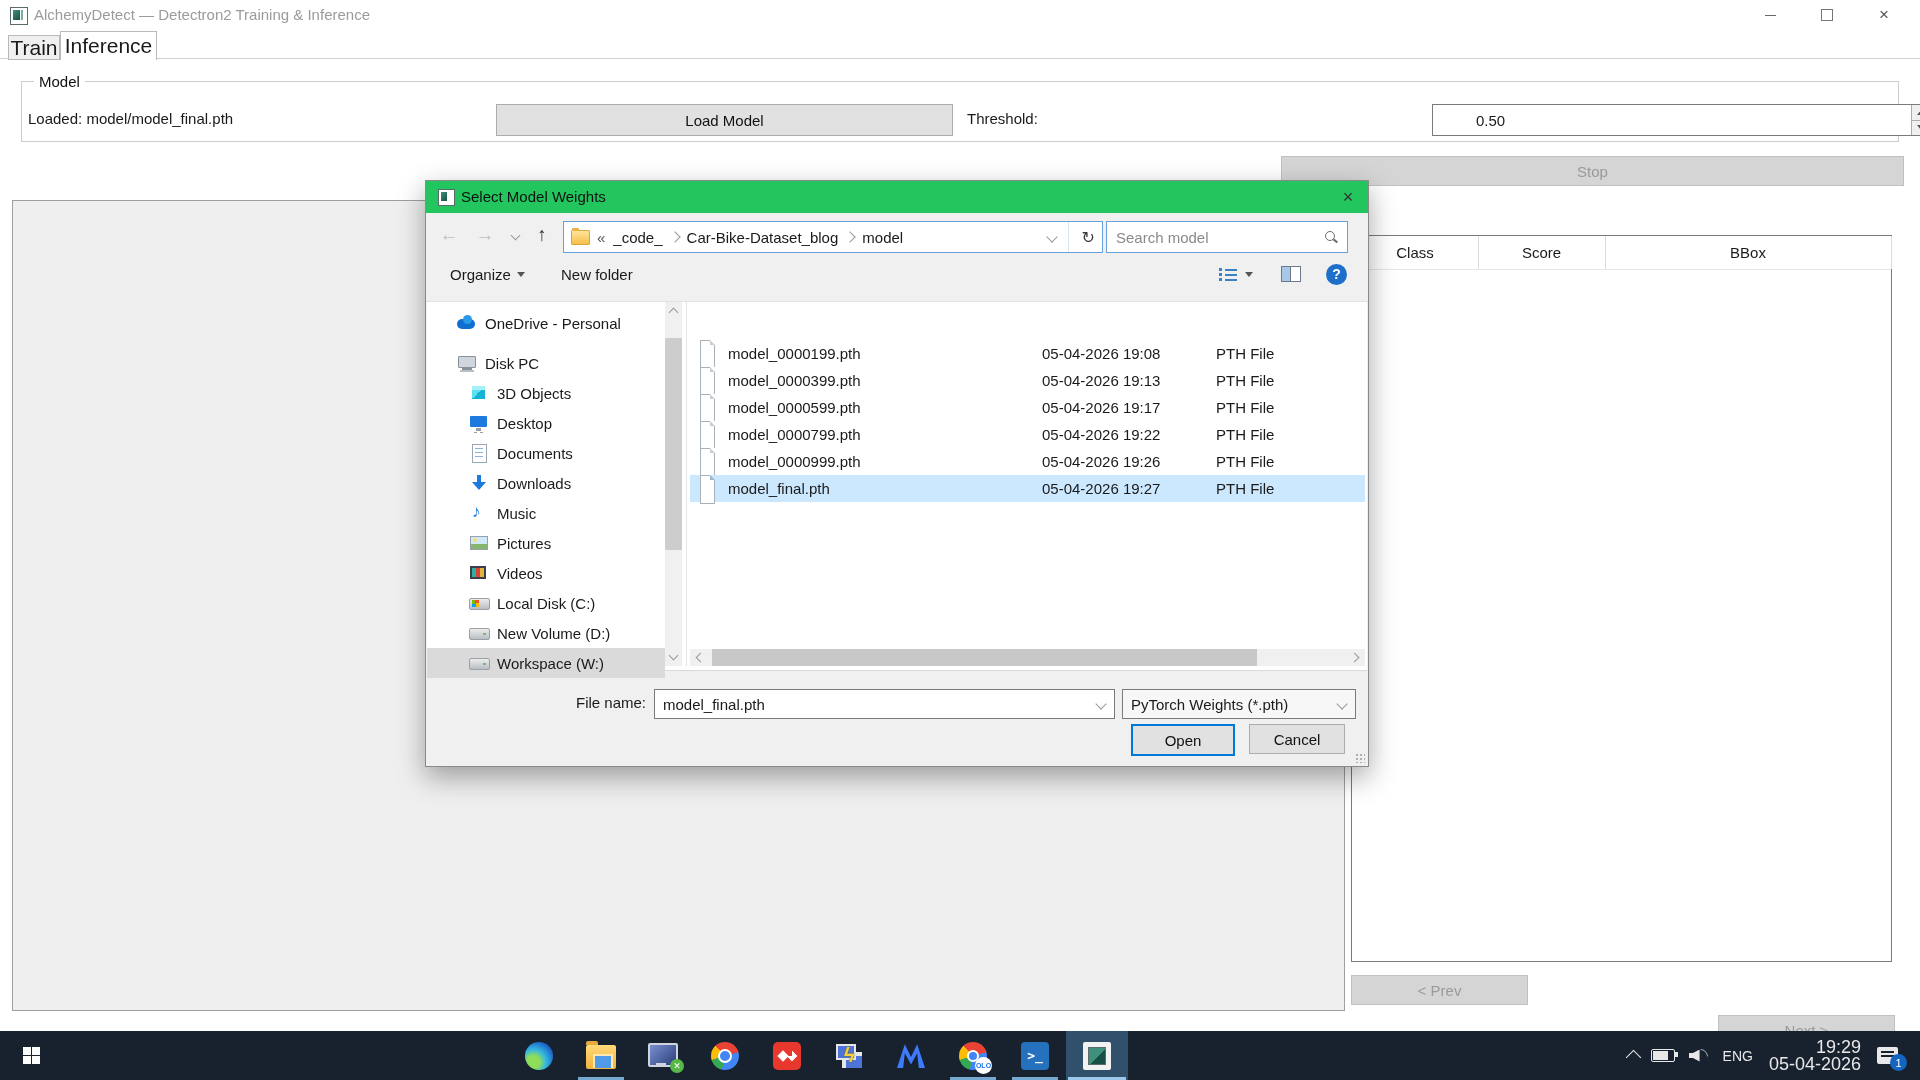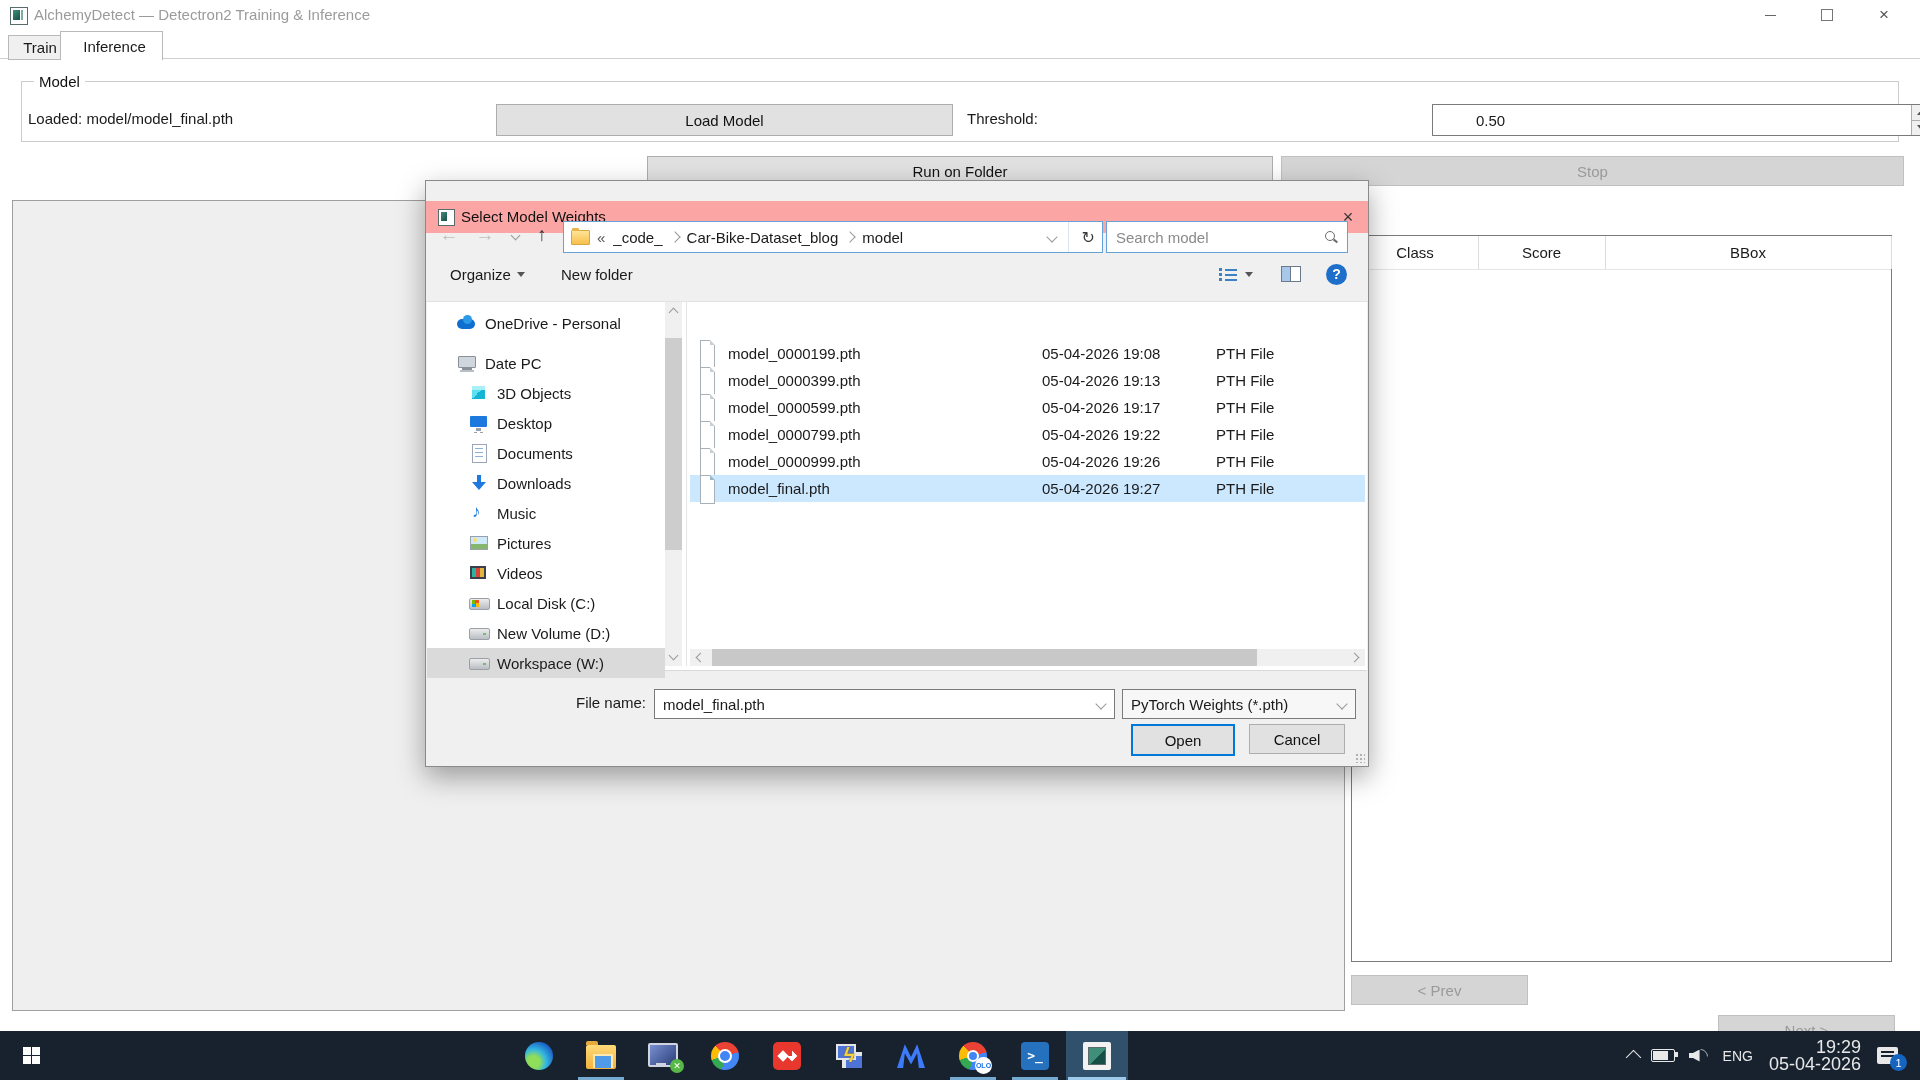--- a/index.html
+++ b/index.html
@@ -21,41 +21,41 @@
   .app-ico{position:absolute;left:10px;top:7px;width:16px;height:16px;background:#fff;border:1px solid #5a6b6b;}
   .app-ico i{position:absolute;left:2px;top:2px;width:7px;height:10px;background:linear-gradient(135deg,#3f8f7a,#174f46);}
   .app-ico b{position:absolute;left:10px;top:2px;width:2px;height:10px;background:#7fae9f;}
   .titletext{position:absolute;left:34px;top:0;height:30px;line-height:30px;color:#9b9b9b;font-size:15px;}
   .winbtn{position:absolute;top:0;width:46px;height:30px;display:flex;align-items:center;justify-content:center;color:#666;}
   .wb-min i{width:11px;height:0;border-top:1px solid #666;}
   .wb-rest i{position:relative;width:10px;height:10px;border:1px solid #777;background:#fff;}
   .wb-rest i::before{content:"";position:absolute;left:2px;top:-4px;width:10px;height:10px;border:1px solid #777;z-index:-1;}
   .wb-close{font-size:17px;color:#555;}
   
-  .tab{position:absolute;display:flex;align-items:center;justify-content:center;font-size:15px;border:1px solid #b9b9b9;background:#f0f0f0;padding-left:6px;}
+  .tab{position:absolute;display:flex;align-items:center;justify-content:center;font-size:21px;border:1px solid #b9b9b9;background:#f0f0f0;}
   .tab.active{background:#fff;border-bottom:none;z-index:3;}
   .tabline{position:absolute;left:0;top:58px;width:1920px;height:1px;background:#cfcfcf;}
   
   .group{position:absolute;border:1px solid #cccccc;}
   .group-legend{position:absolute;left:12px;top:-9px;background:#fff;padding:0 5px;font-size:15px;color:#111;}
   .spin{position:absolute;background:#fff;border:1px solid #7a7a7a;display:flex;align-items:center;}
   .spin .val{padding-left:7px;}
   .spin .arrows{position:absolute;right:0;top:0;bottom:0;width:17px;border-left:1px solid #adadad;display:flex;flex-direction:column;}
   .spin .arrows span{flex:1;background:#f0f0f0;display:flex;align-items:center;justify-content:center;}
   .spin .arrows span + span{border-top:1px solid #adadad;}
   .panel{position:absolute;background:#efefef;border:1px solid #9f9f9f;}
   
   .rtable{position:absolute;background:#fff;border:1px solid #7a7a7a;}
   .rtable .hd{position:absolute;top:0;height:33px;display:flex;align-items:center;justify-content:center;font-size:15px;color:#1a1a1a;border-right:1px solid #dcdcdc;}
   .rtable .hd:last-child{border-right:none;}
   .rtable .hdline{position:absolute;left:0;top:33px;width:100%;height:1px;background:#e6e6e6;}
   
   .dialog{position:absolute;left:425px;top:180px;width:942px;height:585px;background:#f0f0f0;
           border:1px solid #8a8a8a;box-shadow:0 10px 26px rgba(0,0,0,.35);z-index:10;}
-  .dlg-titlebar{position:absolute;left:0;top:0;right:0;height:32px;background:#fca5a5;margin-top:20px;}
+  .dlg-titlebar{position:absolute;left:0;top:0;right:0;height:32px;background:#22c55e;}
   .dlg-ico{position:absolute;left:12px;top:8px;width:15px;height:15px;background:#fff;border:1px solid #5a6b6b;}
   .dlg-ico i{position:absolute;left:2px;top:2px;width:6px;height:9px;background:linear-gradient(135deg,#3f8f7a,#174f46);}
   .dlg-title{position:absolute;left:35px;top:0;height:32px;line-height:32px;font-size:15px;color:#111;}
   .dlg-close{position:absolute;right:8px;top:4px;width:24px;height:24px;display:flex;align-items:center;justify-content:center;font-size:18px;color:#333;}
   .navarrow{position:absolute;top:38px;height:32px;display:flex;align-items:center;justify-content:center;font-size:19px;}
   .addrbar{position:absolute;left:137px;top:40px;width:538px;height:30px;background:#fff;border:1px solid #66a1d8;display:flex;align-items:center;}
   .addr-divider{position:absolute;right:33px;top:0;bottom:0;width:1px;background:#d9e6f2;}
   .crumb{margin:0 2px;white-space:nowrap;}
   .searchbox{position:absolute;left:680px;top:40px;width:240px;height:30px;background:#fff;border:1px solid #66a1d8;display:flex;align-items:center;}
   .searchbox .ph{color:#8a8a8a;padding-left:9px;flex:1;}
@@ -219,23 +219,20 @@
     <span class="arrows">
       <span>
           <i class="tri-u"></i>
         </span>
       <span>
           <i class="tri-d"></i>
         </span>
     </span>
   </div>
 
-  <div class="btn" style="left:647px;top:156px;width:624px;height:28px;">
-    <span>Run on Folder</span>
-  </div>
   <div class="btn disabled" style="left:1281px;top:156px;width:621px;height:28px;">
     <span>Stop</span>
   </div>
 
   <div class="panel" style="left:12px;top:200px;width:1331px;height:809px;"></div>
 
   <div class="rtable" style="left:1351px;top:235px;width:539px;height:725px;">
     <div class="hd" style="left:0;width:126px;">Class</div>
     <div class="hd" style="left:126px;width:127px;">Score</div>
     <div class="hd" style="left:253px;width:286px;">BBox</div>
@@ -306,21 +303,21 @@
 
     <div class="dlg-body">
       <div style="position:absolute;left:0;top:6px;width:238px;">
           <div class="sb-item">
             <span class="ic ic-onedrive"></span>
             <span class="sb-label">OneDrive - Personal</span>
           </div>
           <div class="sb-gap"></div>
           <div class="sb-item">
             <span class="ic ic-pc"></span>
-            <span class="sb-label">Date PC</span>
+            <span class="sb-label">Disk PC</span>
           </div>
           <div class="sb-item ind">
             <span class="ic ic-3d"></span>
             <span class="sb-label">3D Objects</span>
           </div>
           <div class="sb-item ind">
             <span class="ic ic-desktop"></span>
             <span class="sb-label">Desktop</span>
           </div>
           <div class="sb-item ind">

